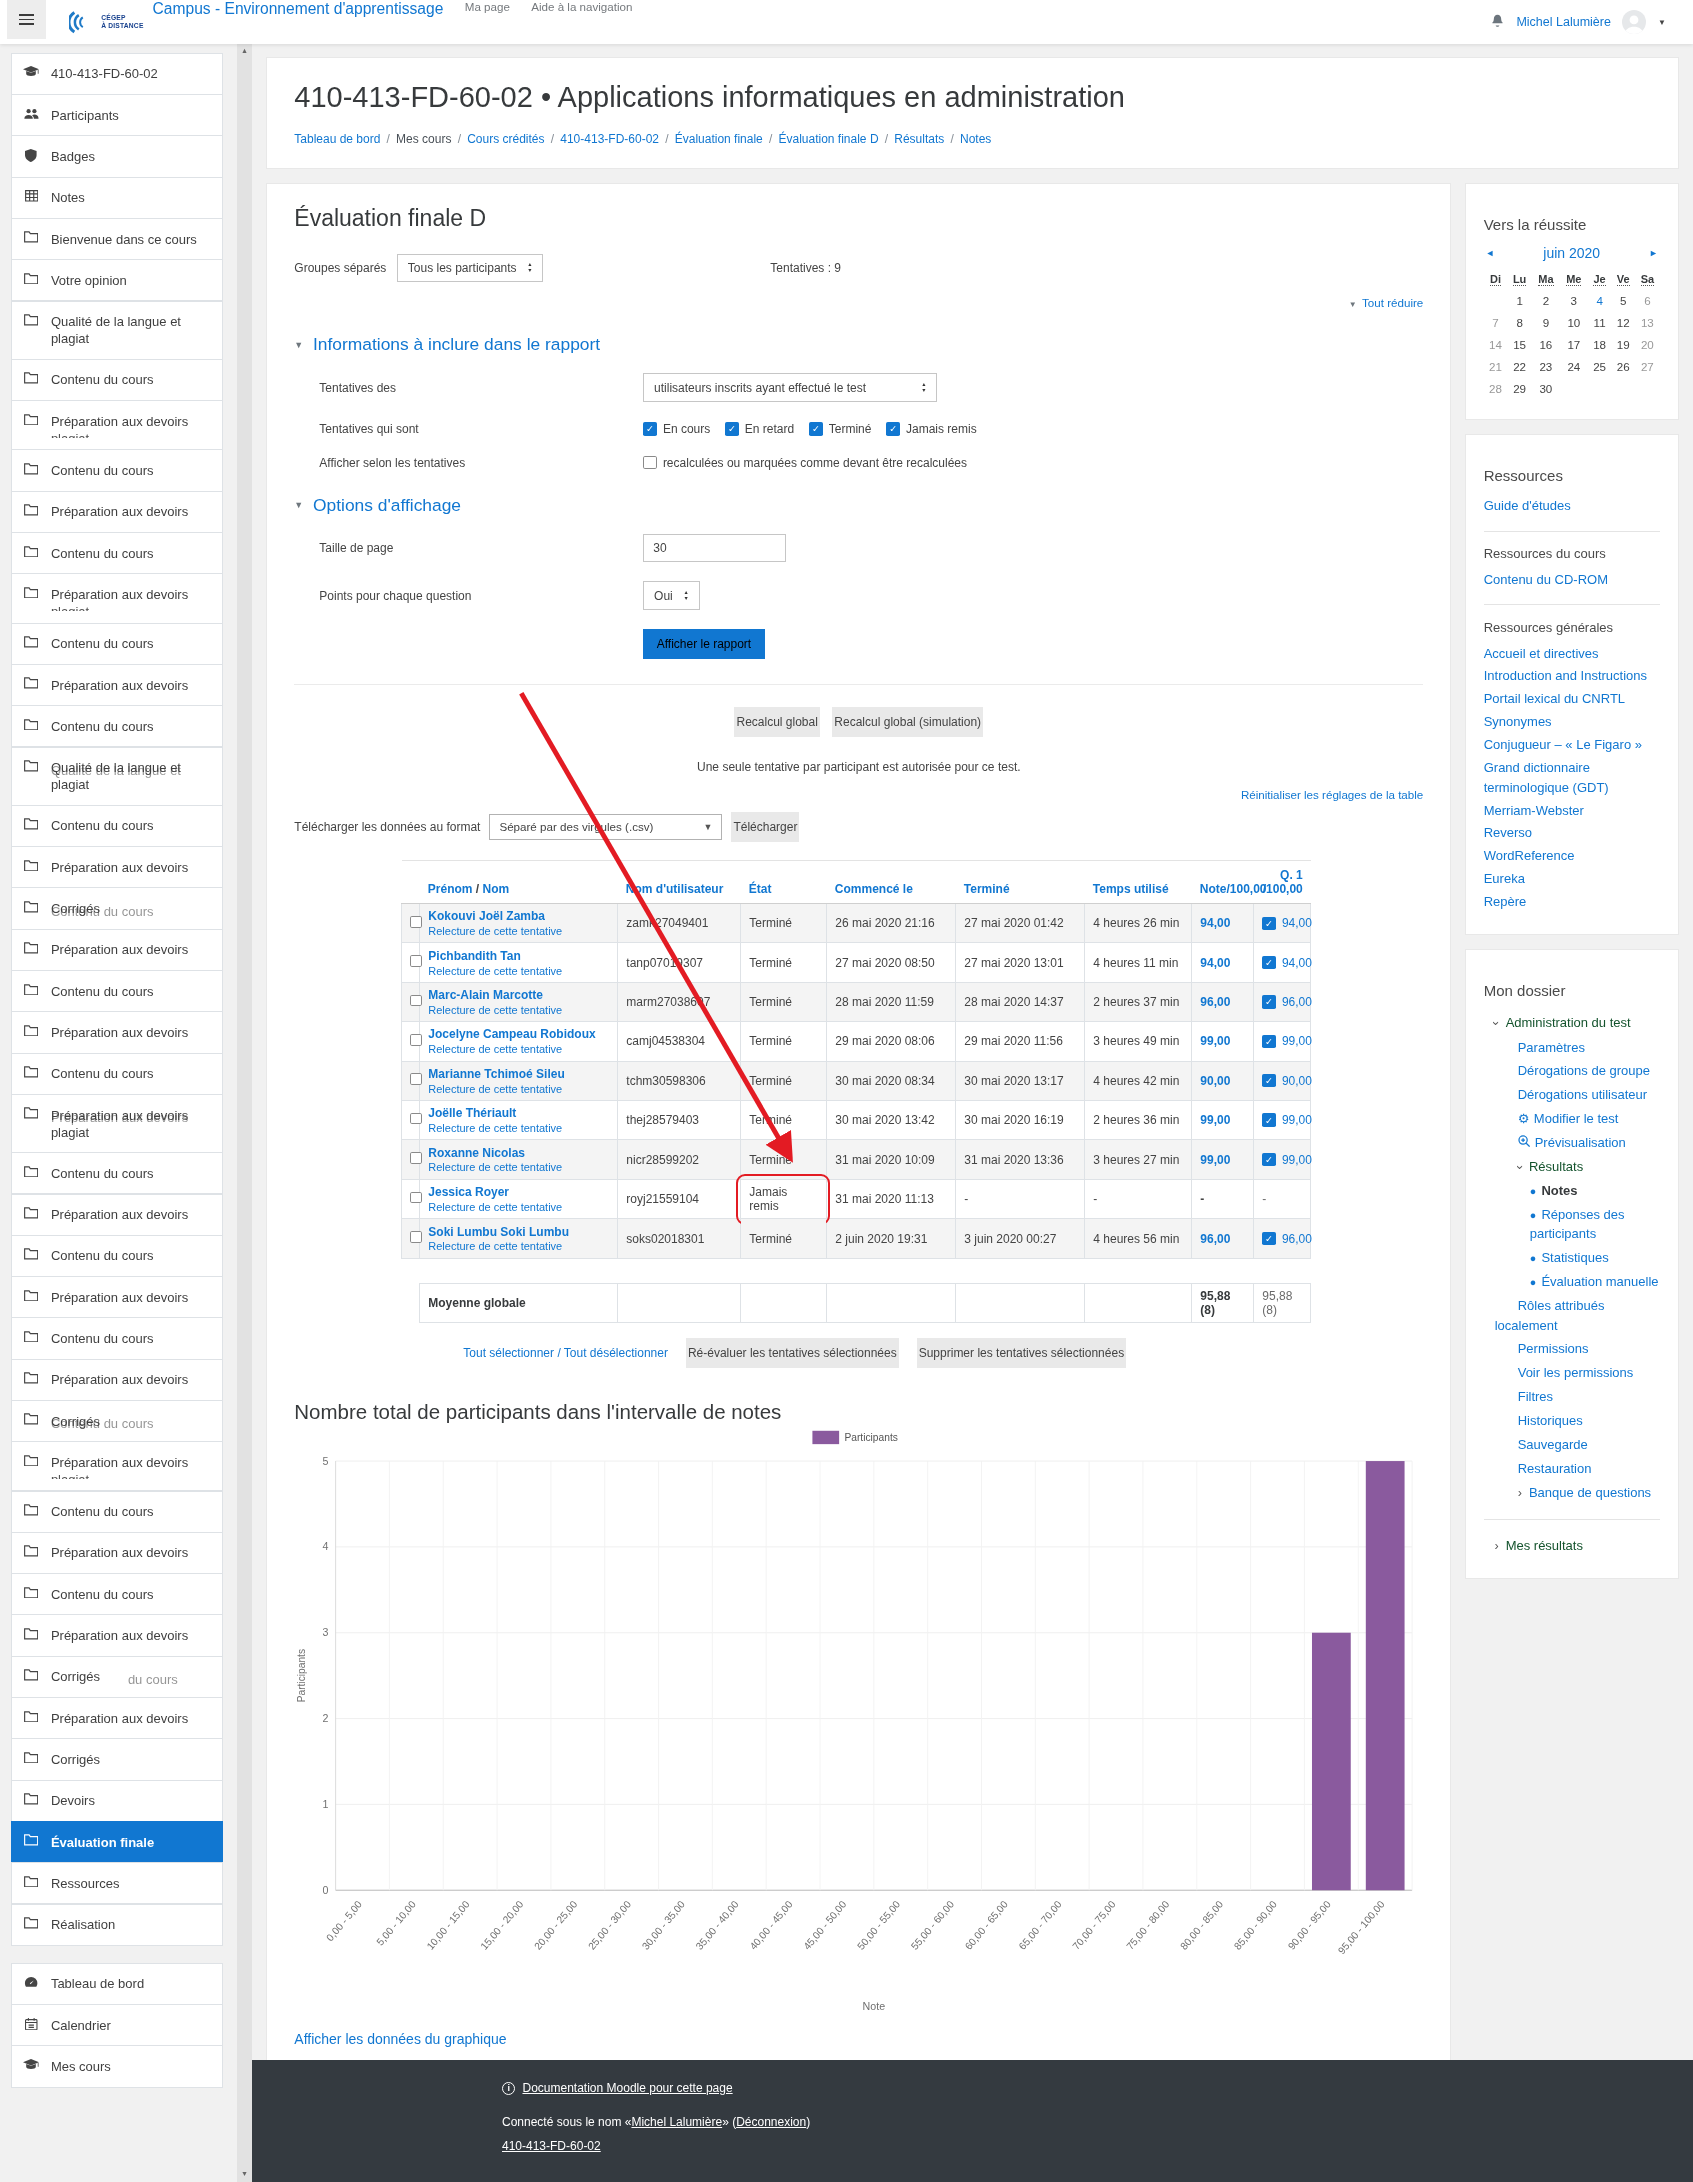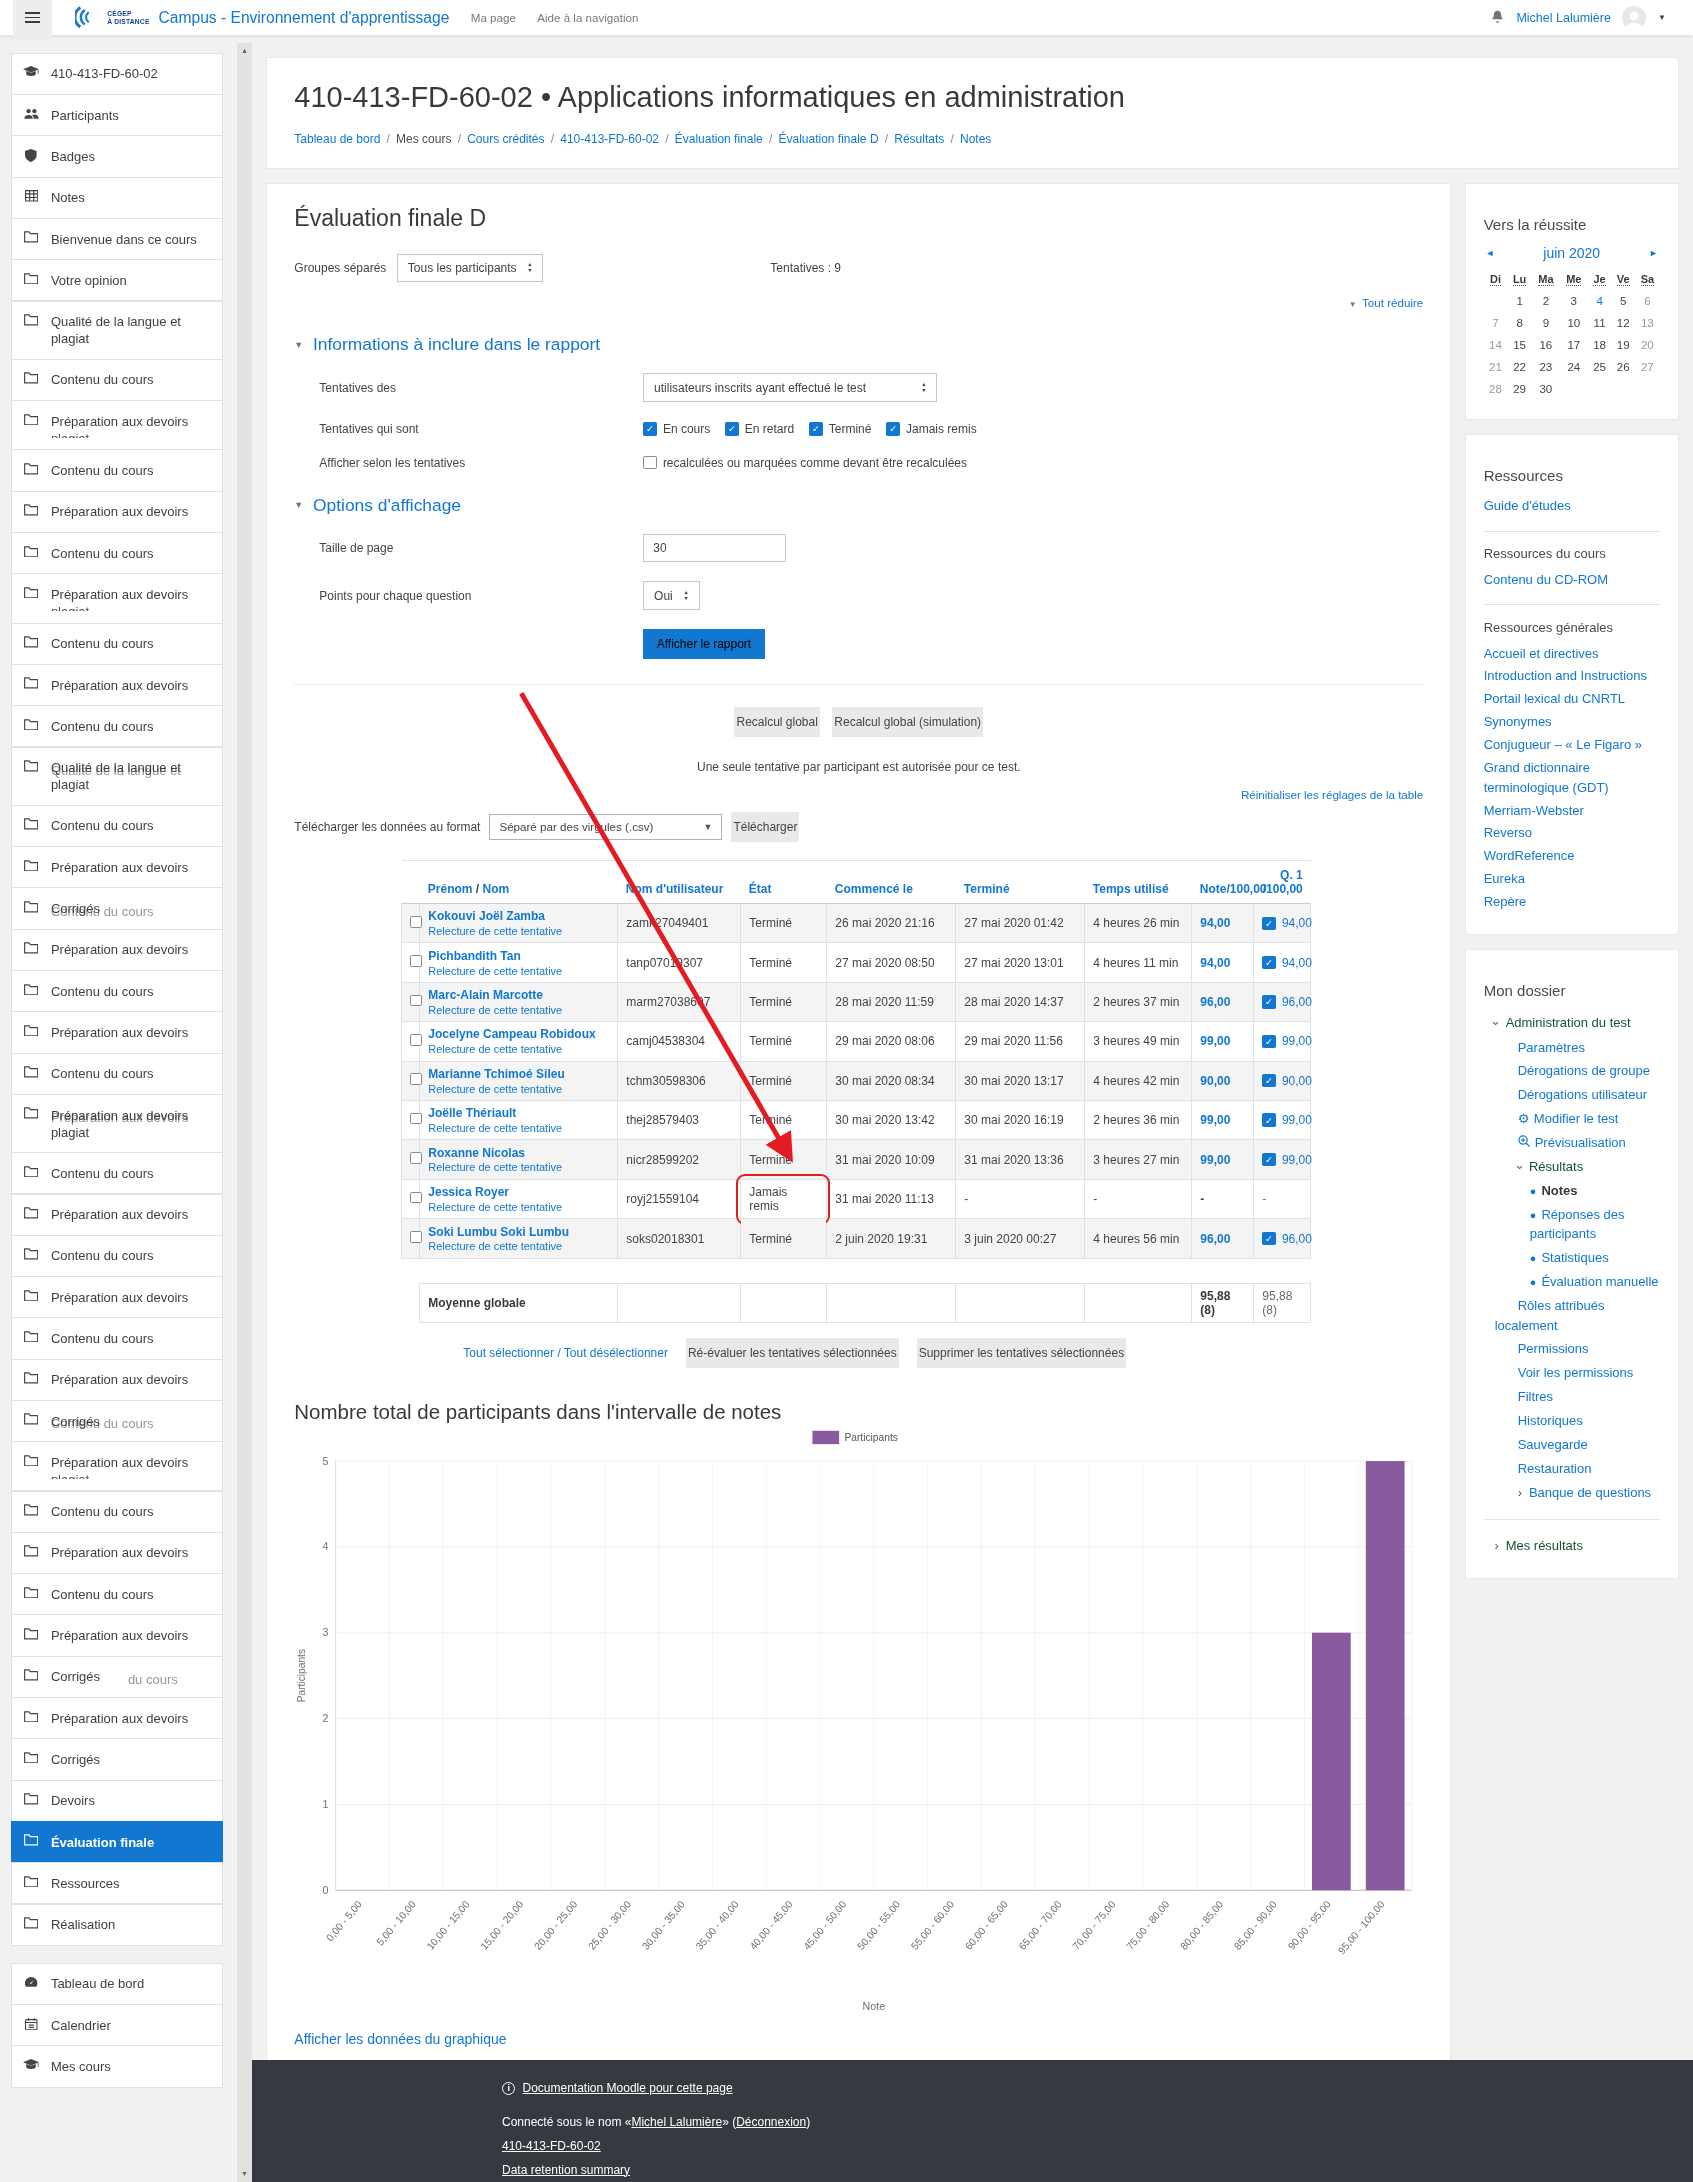--- a/index.html
+++ b/index.html
@@ -5,22 +5,22 @@
   * { box-sizing: border-box; }
   html,body { margin:0; padding:0; }
   body {
     width:1693px; height:2182px; position:relative; overflow:hidden;
     background:#f1f1f1; color:#444;
     font-family:"Liberation Sans","DejaVu Sans",sans-serif; font-size:12.5px;
   }
   a { color:#1177d1; text-decoration:none; cursor:pointer; }
 
   
-  .navbar { position:absolute; left:0; top:0; width:1693px; height:35px; background:#fff;
-            display:flex; align-items:center; z-index:30; box-shadow:0 1.8px 3.6px rgba(0,0,0,.09);padding-left:6px; }
+  .navbar { position:absolute; left:0; top:0; width:1693px; height:44px; background:#fff;
+            display:flex; z-index:30; box-shadow:0 1.8px 3.6px rgba(0,0,0,.09); }
   .hamburger { width:39px; height:39px; margin-left:7.1px; background:#ededed; border:none;
                display:flex; flex-direction:column; justify-content:center; align-items:center; gap:2.7px; cursor:pointer; }
   .hamburger i { width:15px; height:1.8px; background:#3c3c3c; }
   .logo { display:flex; align-items:center; margin-left:23px; gap:3.6px; }
   .logo-txt { font-size:6.7px; font-weight:bold; color:#17418e; line-height:1.15; letter-spacing:0.2px; }
   .brand { margin-left:9px; font-size:15.6px; color:#1177d1; }
   .navlink { margin-left:21.4px; font-size:11.6px; color:#75797d; }
   .nav-right { margin-left:auto; margin-right:27px; display:flex; align-items:center; gap:11.6px; }
   .bell { color:#6c757d; }
   .username { font-size:12.5px; }
@@ -1115,23 +1115,20 @@
   <div class="row" style="gap:0">
     <span>Connecté sous le nom « </span>
     <a>Michel Lalumière</a>
     <span> » (</span>
     <a>Déconnexion</a>
     <span>)</span>
   </div>
   <div class="row">
       <a>410-413-FD-60-02</a>
     </div>
-  <div class="row">
-      <a>Data retention summary</a>
-    </div>
 </footer>
 
 <svg id="overlay" viewBox="0 0 1900 2449">
     <defs>
       <marker id="ah" markerWidth="6" markerHeight="6" refX="4.4" refY="3" orient="auto">
         <path d="M0 0 L6 3 L0 6 z" fill="#e31b23"></path>
       </marker>
     </defs>
     <line x1="585" y1="778" x2="885.5" y2="1297.5" stroke="#e31b23" stroke-width="5.5" marker-end="url(#ah)"></line>
   </svg>

